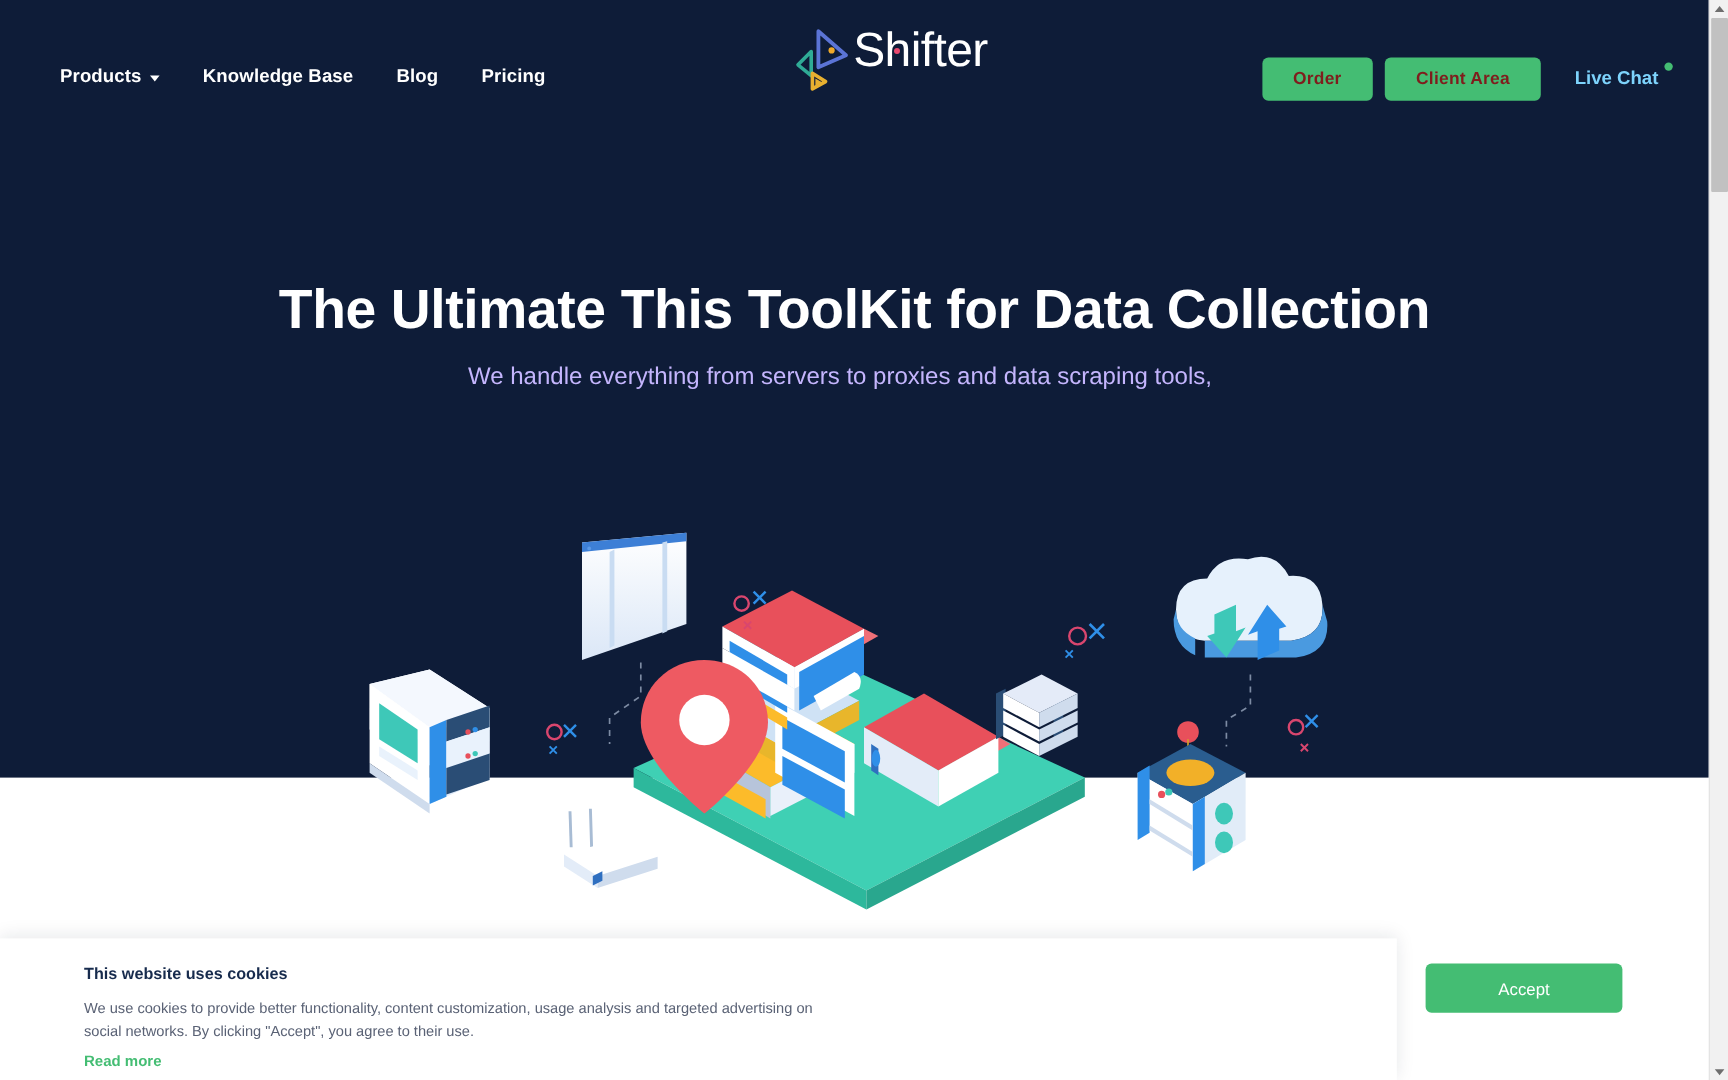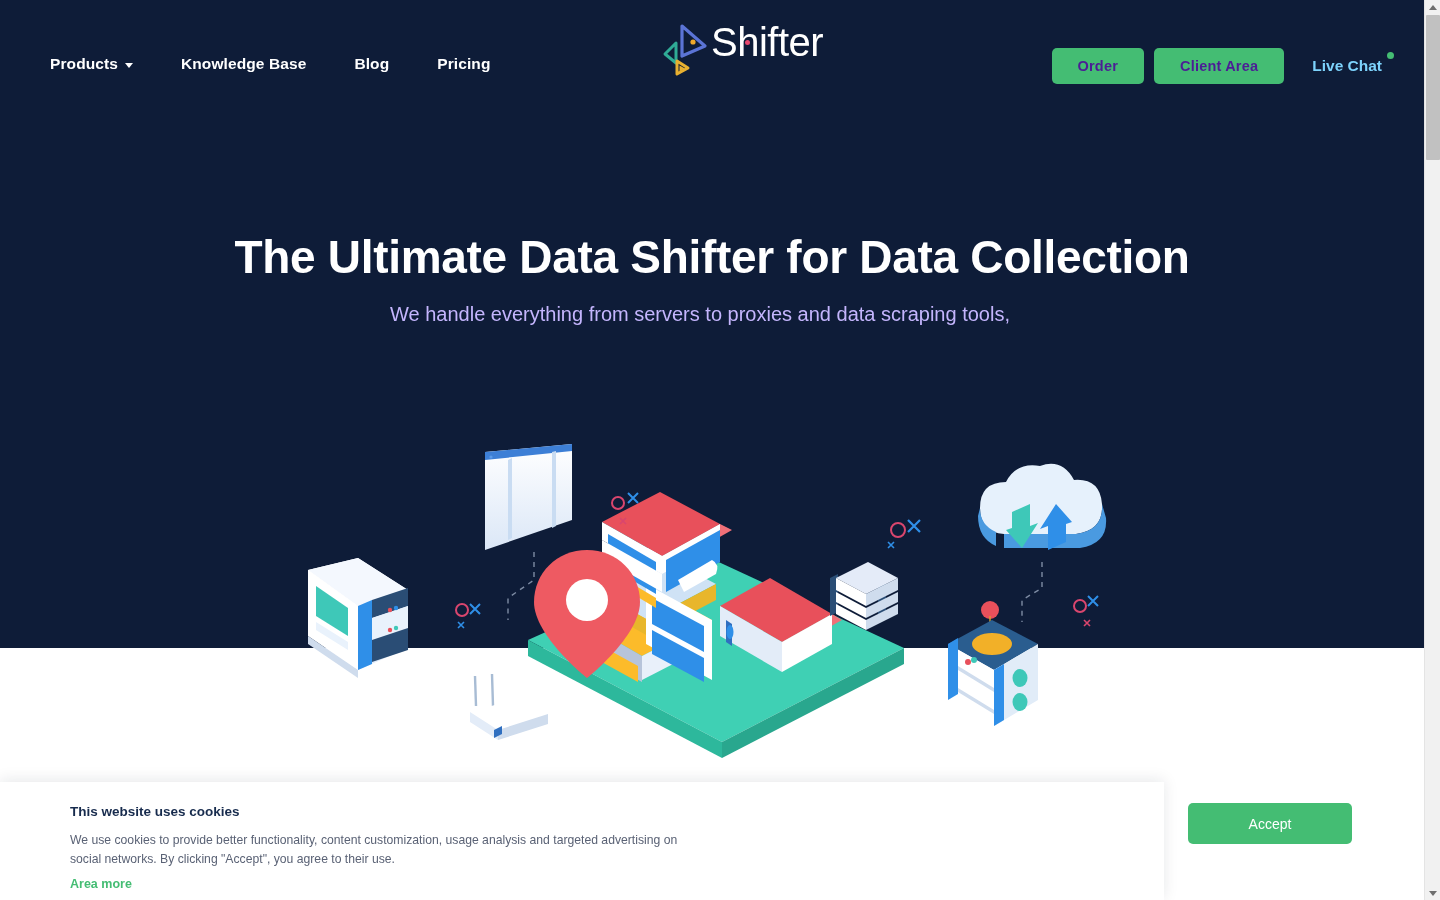--- a/index.html
+++ b/index.html
@@ -23,21 +23,21 @@
   }
 
   
   .nav {
     position:absolute; left:0; top:0;
     width:1424px; height:110px;
     display:flex; align-items:flex-start;
   }
   .nav-left {
     position:absolute; left:50px; top:55px;
-    display:flex; align-items:center; gap:12px;
+    display:flex; align-items:center; gap:0px;
   }
   .nav-link {
     color:#ffffff;
     font-size:15.5px;
     font-weight:700;
     letter-spacing:.1px;
     text-decoration:none;
     white-space:nowrap;
     margin-right:36px;
     display:flex; align-items:center; gap:7px;
@@ -69,21 +69,21 @@
     position:relative; top:2px;
   }
 
   
   .nav-right {
     position:absolute; right:30px; top:48px;
     display:flex; align-items:center;
   }
   .btn-green {
     background:#44bd73;
-    color:#4c1d95;
+    color:#7f1d1d;
     border:none; border-radius:5px;
     font-family:"Liberation Sans", sans-serif;
     font-size:14.5px; font-weight:700;
     height:36px;
     padding:5px 26px;
     cursor:pointer;
     letter-spacing:.2px;
     white-space:nowrap;
   }
   .btn-order { margin-right:10px; }
@@ -244,21 +244,21 @@
       <div class="nav-right">
         <button class="btn-green btn-order">Order</button>
         <button class="btn-green btn-client">Client Area</button>
         <div class="live-chat">
           <span>Live Chat</span>
           <span class="chat-dot"></span>
         </div>
       </div>
     </div>
 
-    <h1 class="hero-title">The Ultimate Data Shifter for Data Collection</h1>
+    <h1 class="hero-title">The Ultimate This ToolKit for Data Collection</h1>
     <div class="hero-sub">
       <div>We handle everything from servers to proxies and data scraping tools,</div>
     </div>
   </div>
 
   <svg class="illus" viewBox="0 0 870 350">
     <defs>
       <linearGradient id="gScreen" x1="0" y1="0" x2="0" y2="1">
         <stop offset="0%" stop-color="#ffffff"></stop>
         <stop offset="100%" stop-color="#dbe7f7"></stop>
@@ -409,21 +409,21 @@
       <circle cx="800" cy="176" r="6" fill="none" stroke="#d9466e" stroke-width="2"></circle>
       <path d="M808 166 L818 176 M818 166 L808 176" stroke="#2f8fe8" stroke-width="2"></path>
       <path d="M804 190 L810 196 M810 190 L804 196" stroke="#d9466e" stroke-width="1.6"></path>
     </g>
   </svg>
 
   <div class="cookie">
     <div class="cookie-text">
       <div class="cookie-title">This website uses cookies</div>
       <div class="cookie-body">We use cookies to provide better functionality, content customization, usage analysis and targeted advertising on social networks. By clicking "Accept", you agree to their use.</div>
-      <a class="cookie-link">Area more</a>
+      <a class="cookie-link">Read more</a>
     </div>
   </div>
   <button class="btn-accept">Accept</button>
 
   <div class="scrollbar">
     <div class="sb-up">
       <span class="sb-arrow-up"></span>
     </div>
     <div class="sb-thumb"></div>
     <div class="sb-down">

